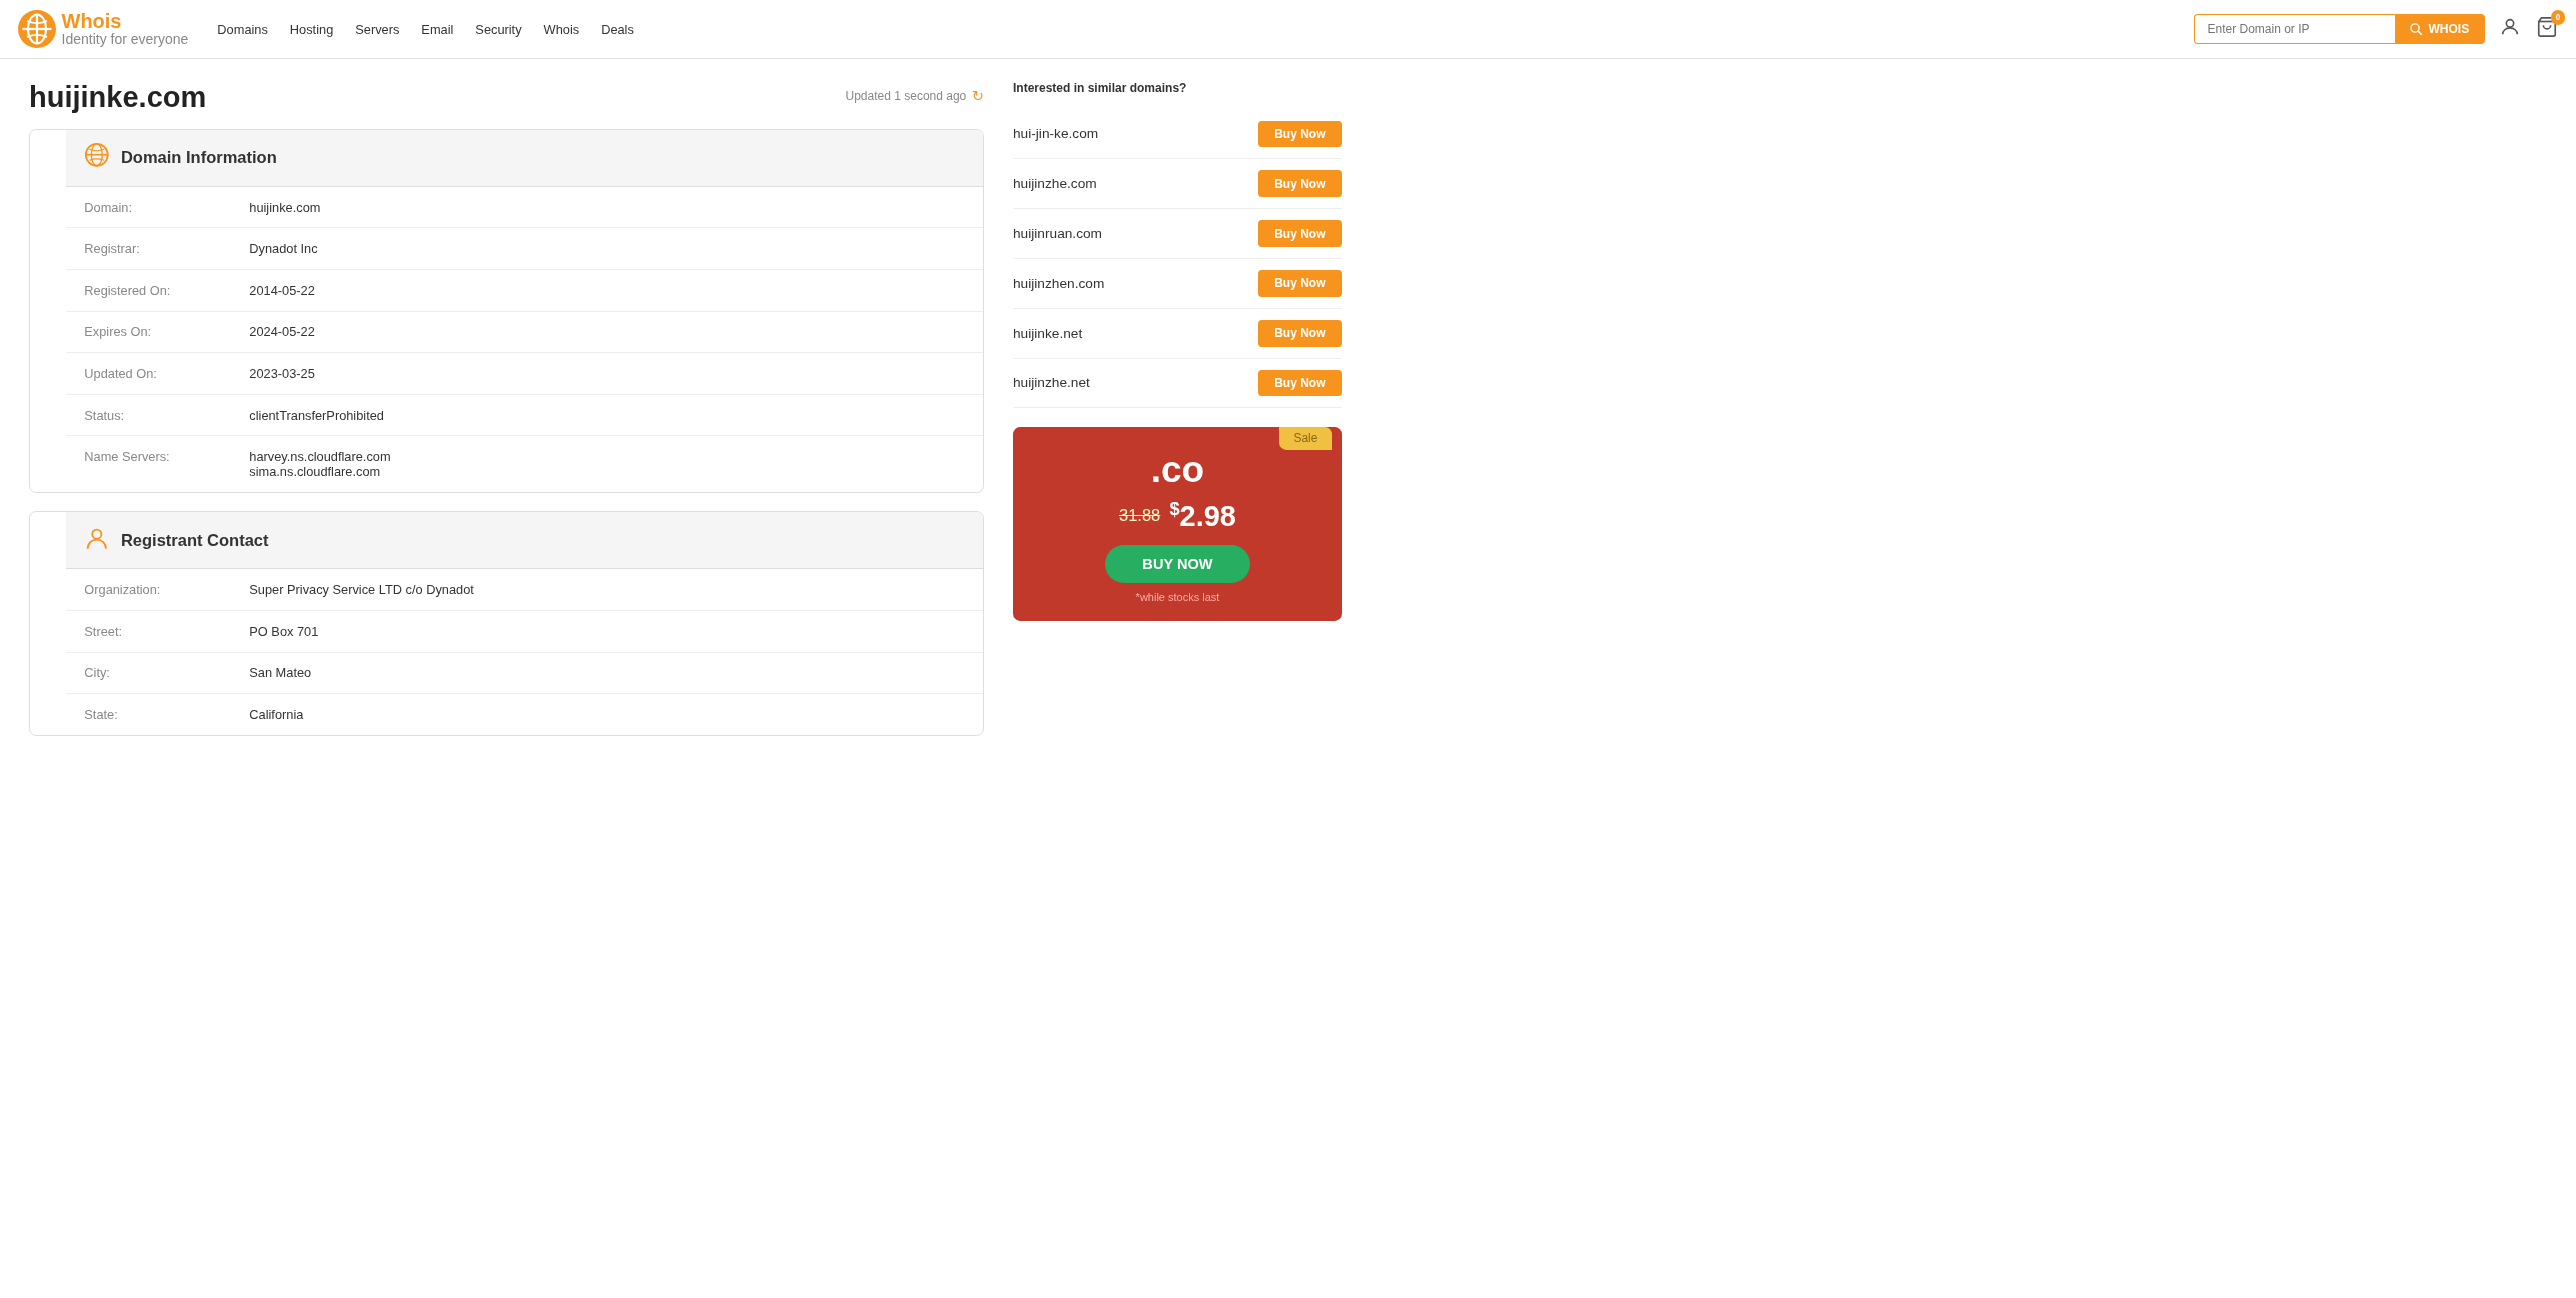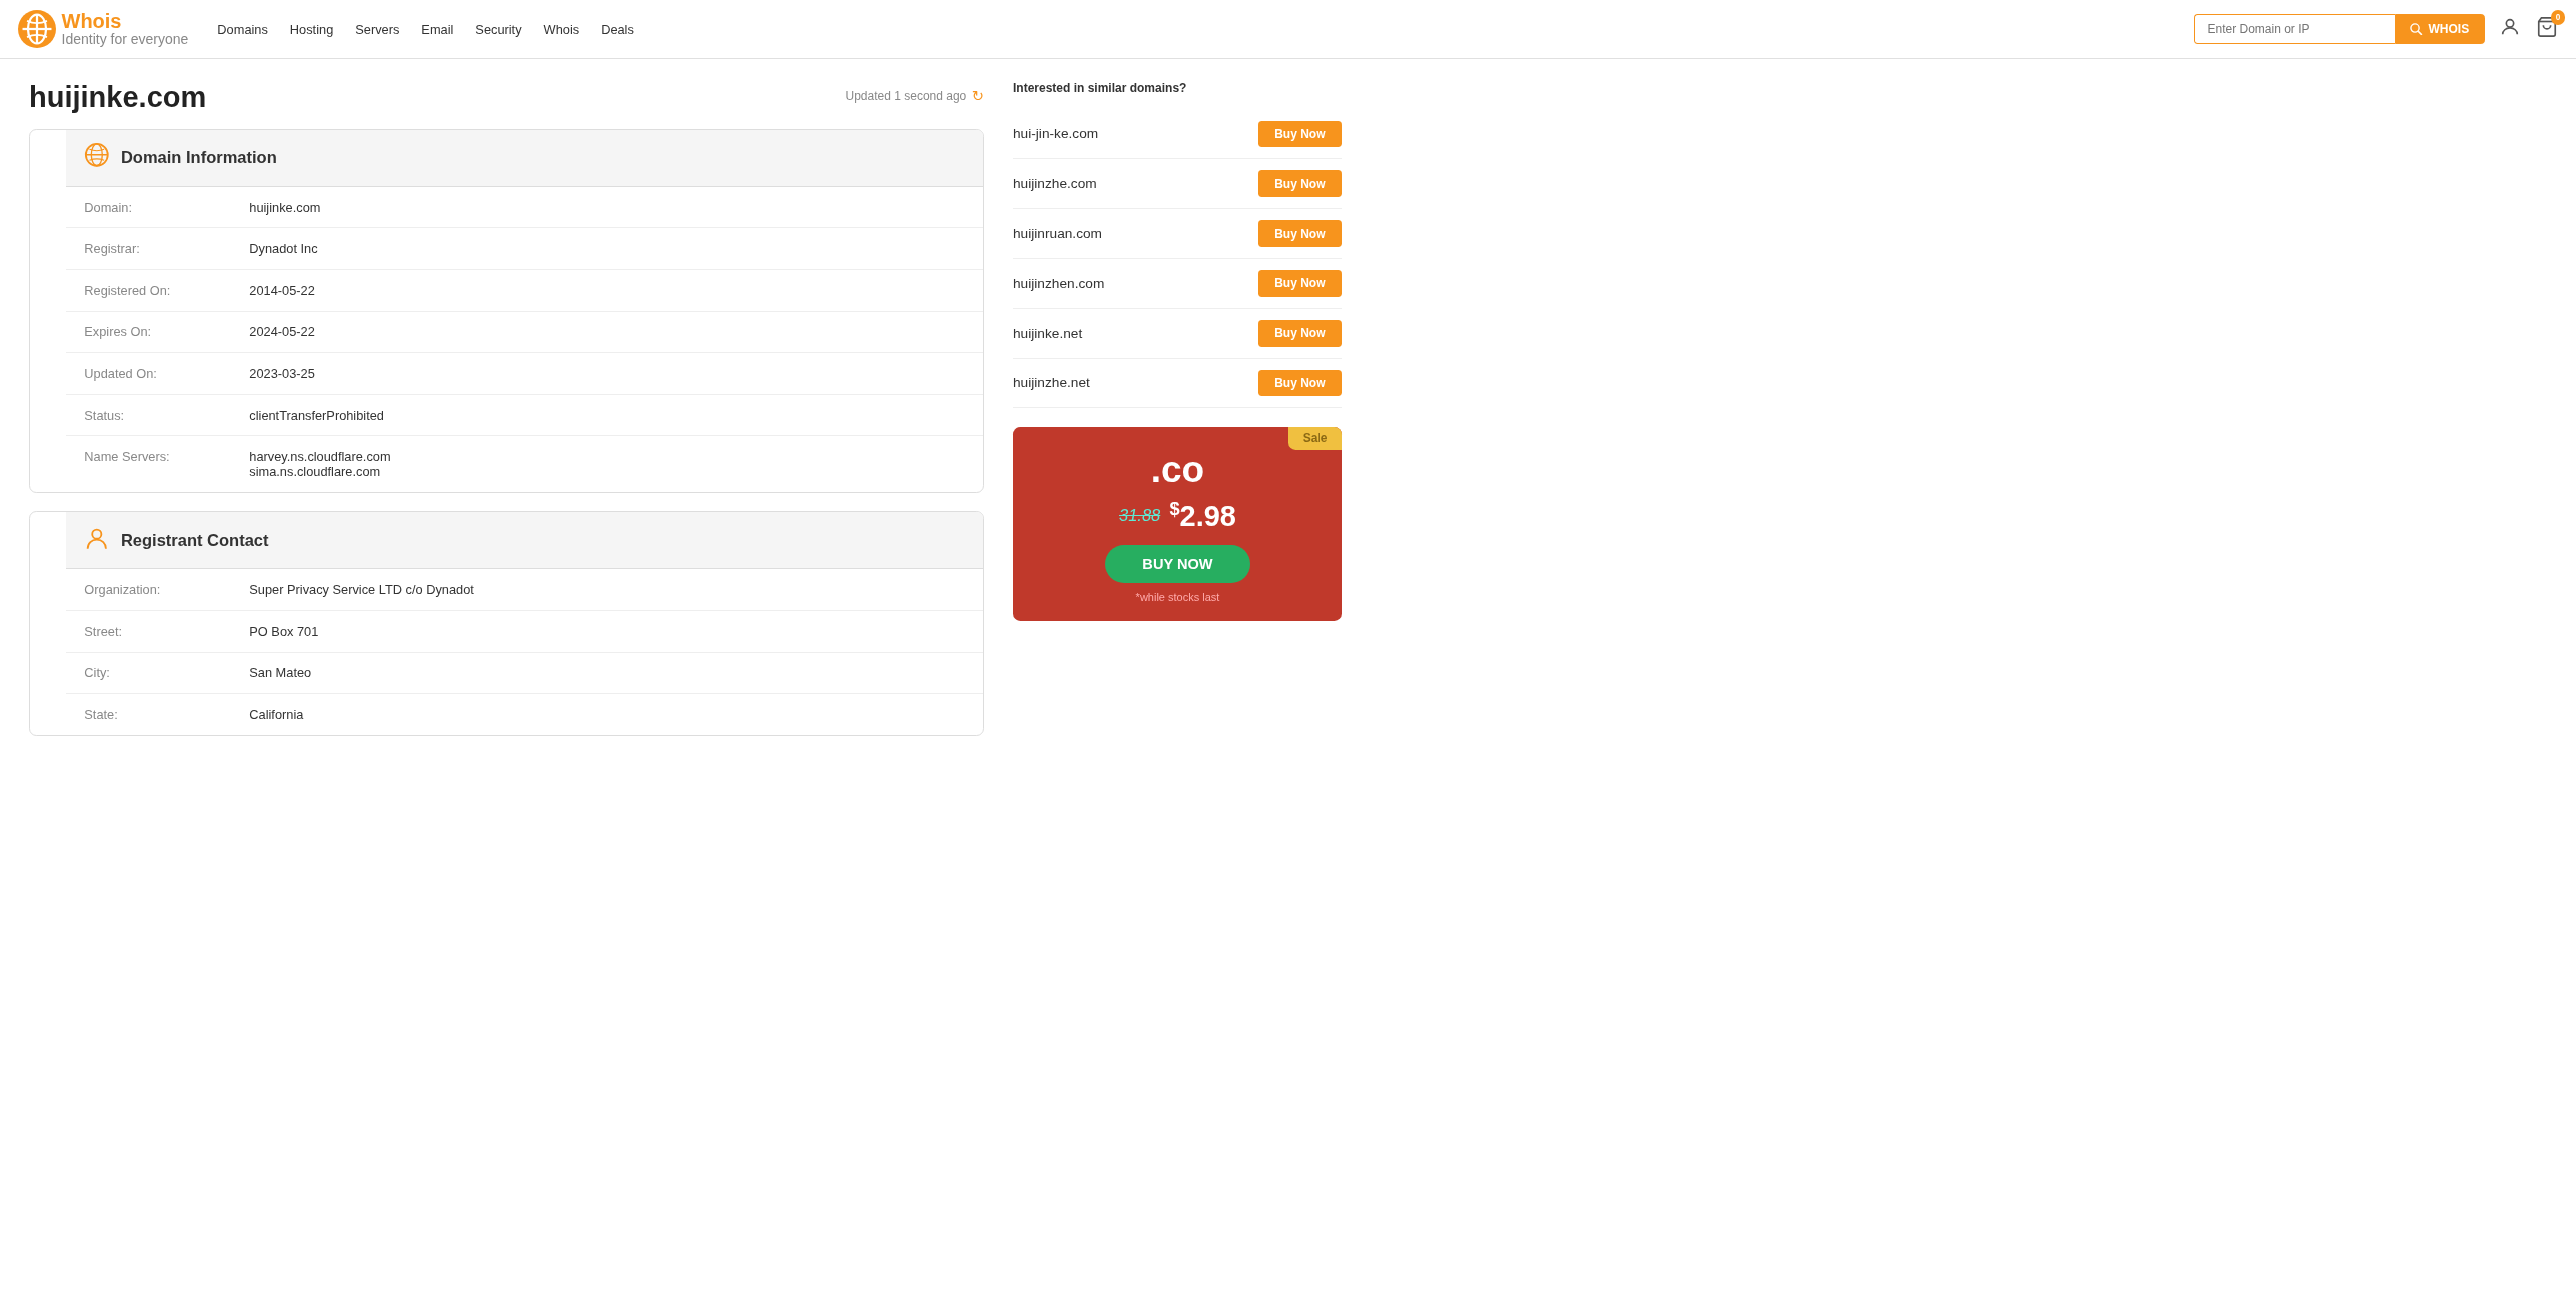--- a/index.html
+++ b/index.html
@@ -229,46 +229,45 @@
       border-radius: 7.3px;
       margin-top: 18.3px;
       padding: 22px 18.3px 18.3px;
       position: relative;
       text-align: center;
       color: #fff;
     }
     .sale-badge {
       position: absolute;
       top: 0;
-      right: 0;
+      right: 10px;
       background: #f0c040;
       color: #8b6914;
-      font-weight: bold;
+      font-weight: normal;
       font-size: 12px;
       padding: 4.6px 14.6px;
       border-radius: 0 7.3px 0 7.3px;
     }
     .promo-tld {
       font-size: 37px;
       font-weight: bold;
       color: #fff;
       margin-bottom: 7.3px;
     }
     .promo-price-row {
       display: flex;
       align-items: center;
       justify-content: center;
       gap: 9.1px;
       margin-bottom: 12.8px;
     }
     .promo-old-price {
       text-decoration: line-through;
-      color: #5eead4;
+      color: #fef9c3;
       font-size: 16.5px;
-      font-style: italic;
     }
     .promo-new-price {
       font-size: 29px;
       font-weight: bold;
       color: #fff;
     }
     .promo-dollar {
       font-size: 18.3px;
       vertical-align: super;
       font-weight: bold;

